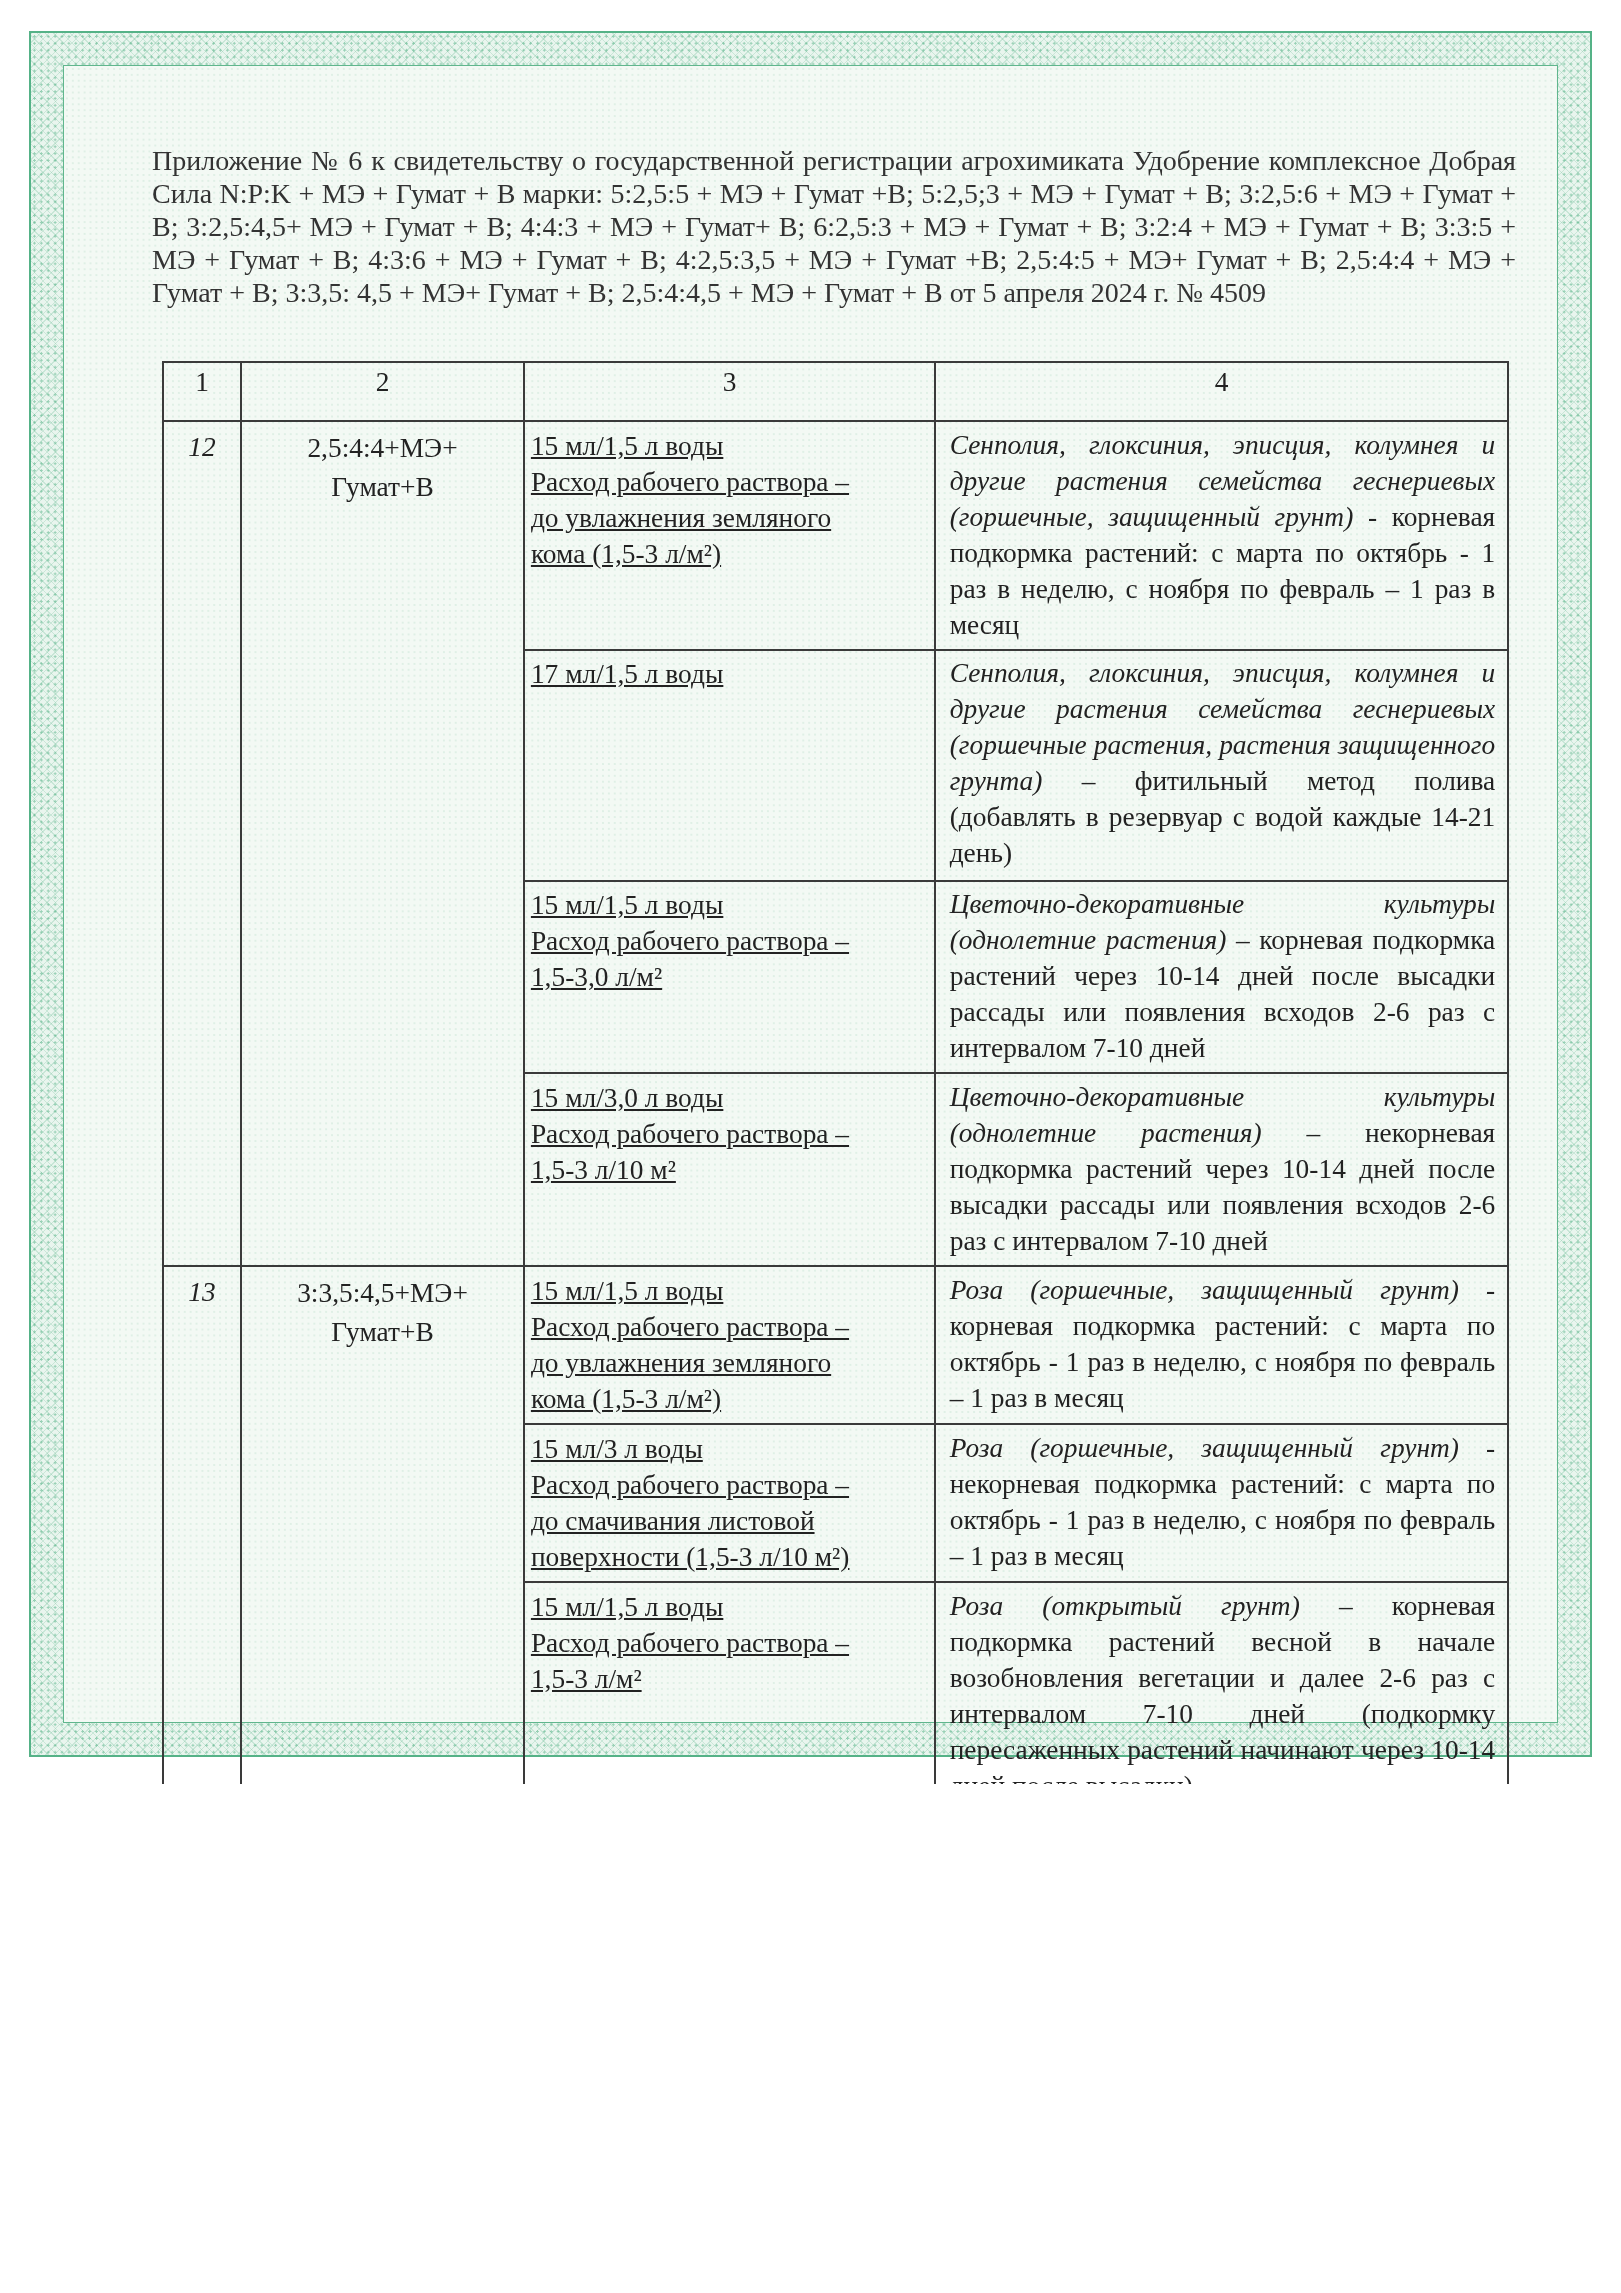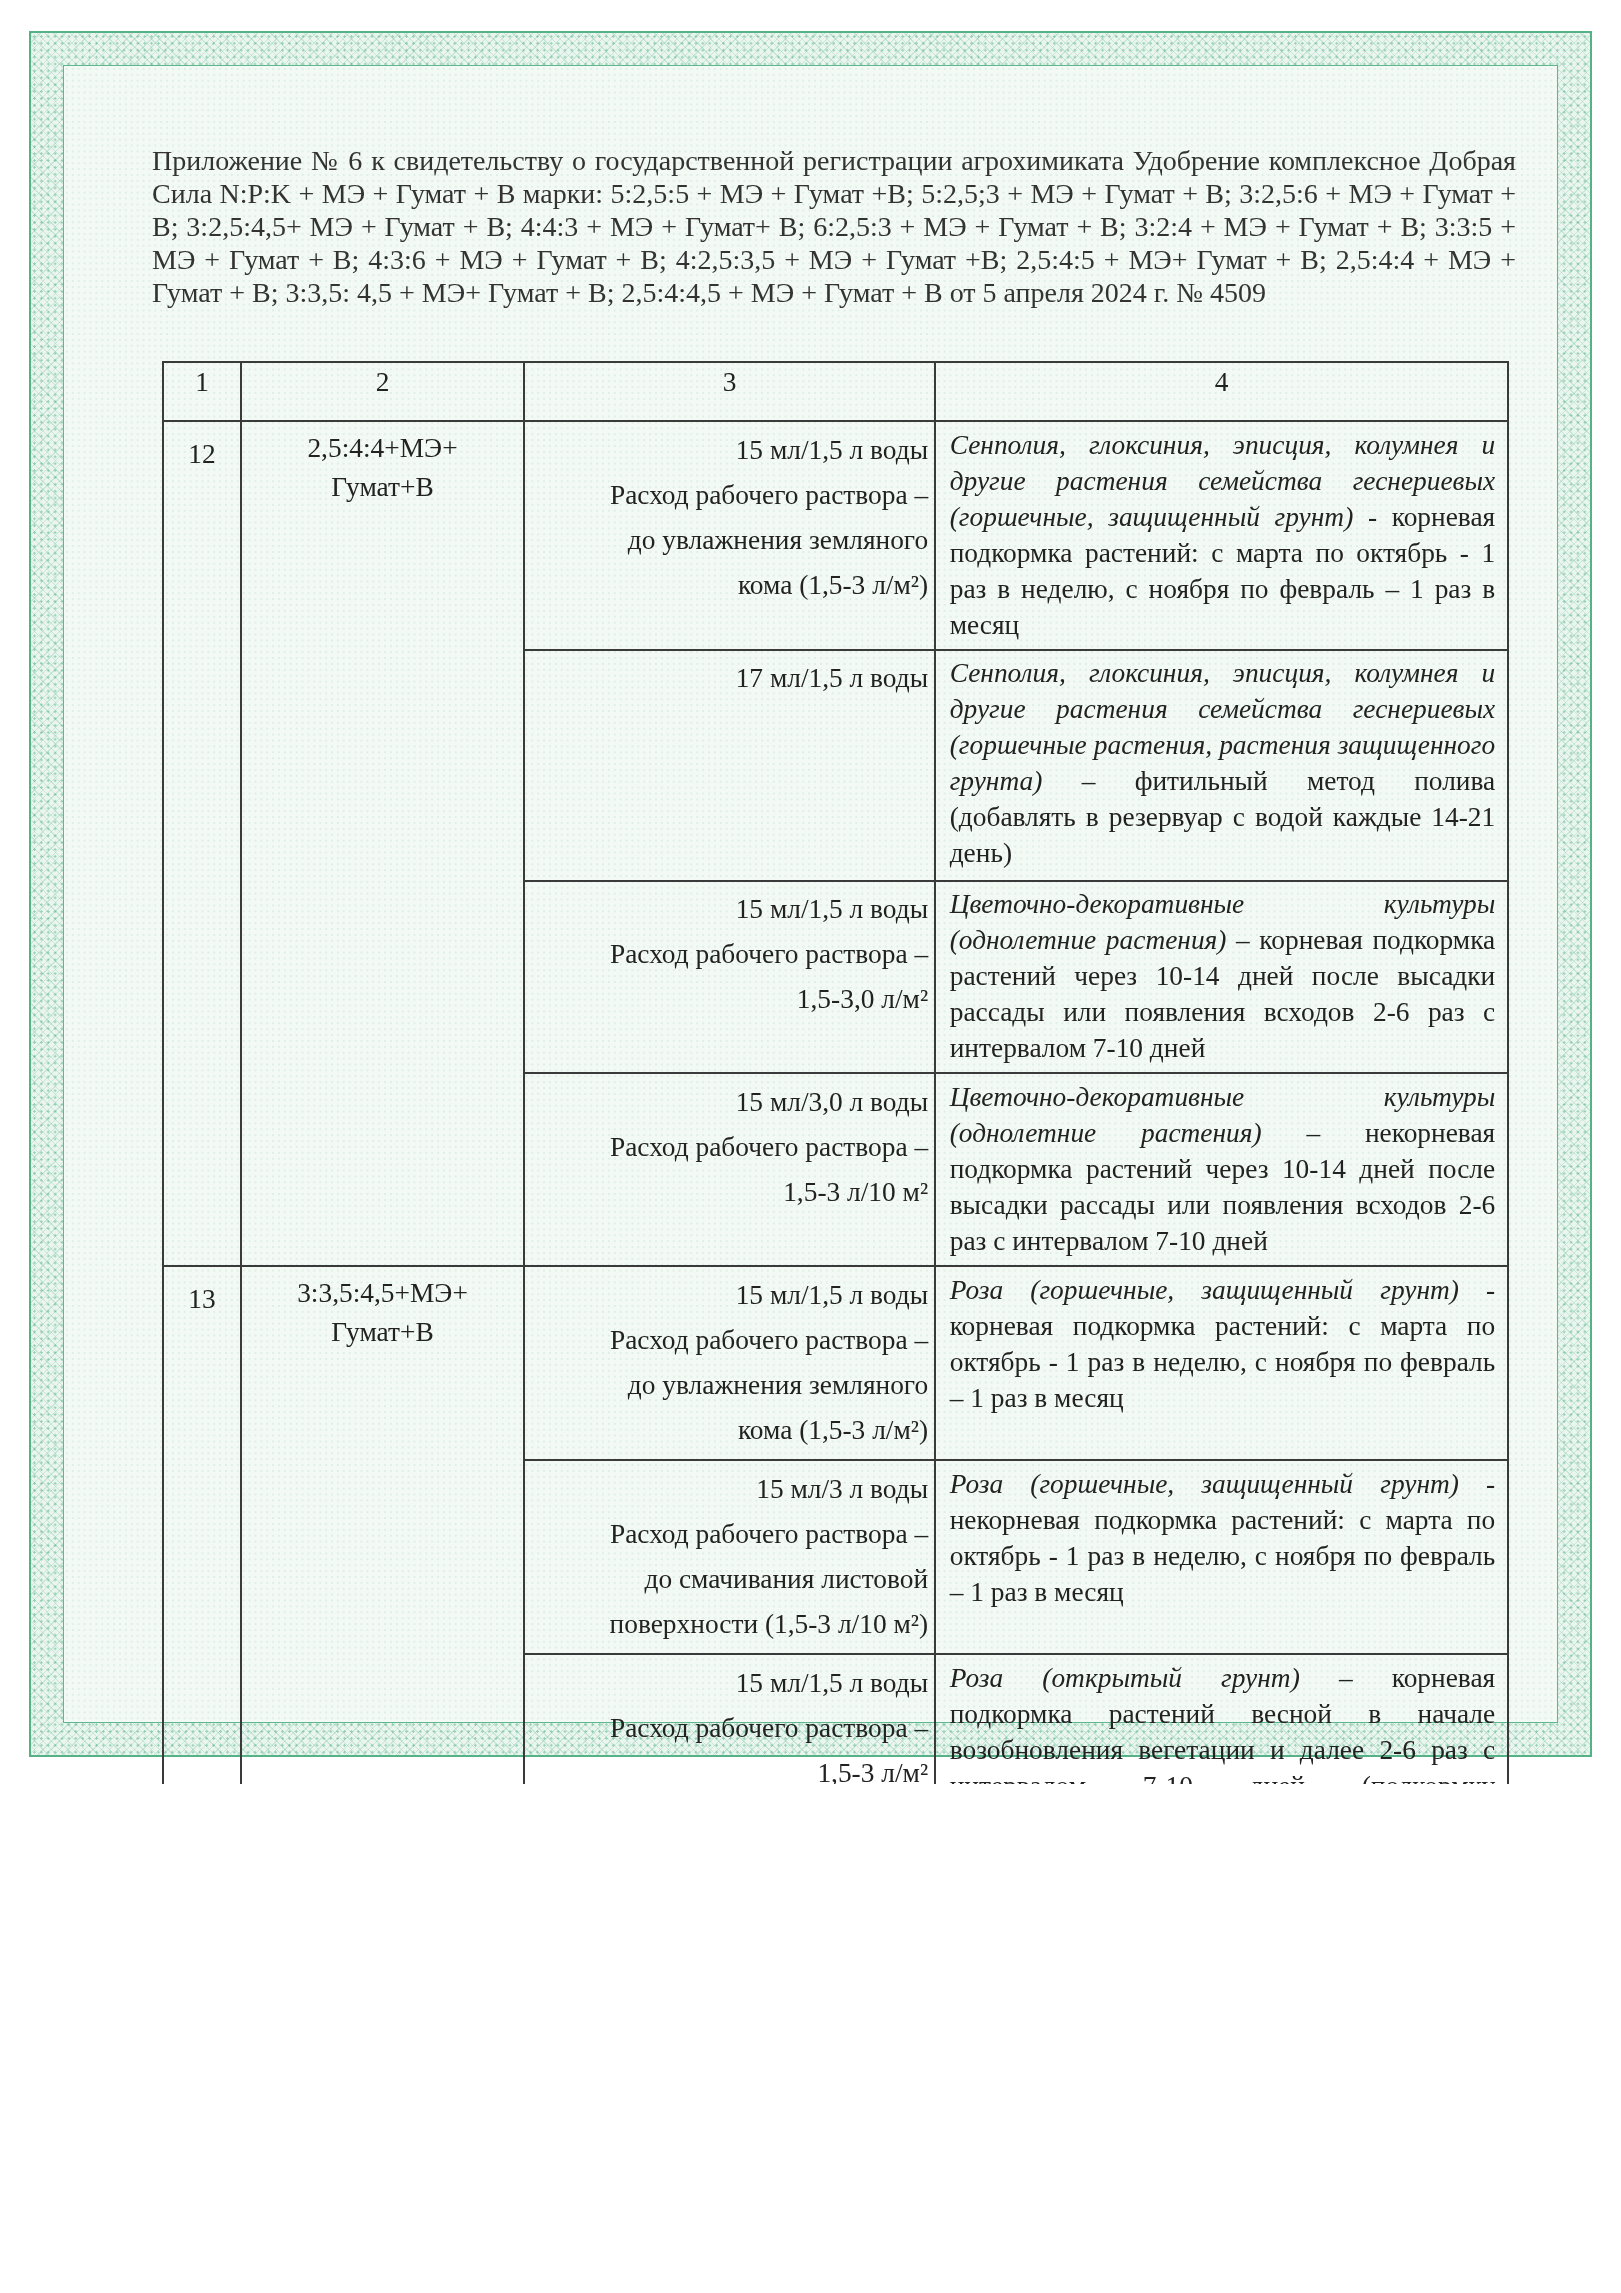--- a/index.html
+++ b/index.html
@@ -34,23 +34,23 @@
     border-collapse:collapse; table-layout:fixed;
     font-size:27.4px; color:#222;
   }
   table.reg col.w1{width:78px;} table.reg col.w2{width:283px;}
   table.reg col.w3{width:411px;} table.reg col.w4{width:573px;}
   table.reg td, table.reg th{
     border:2.5px solid #3a3a3a; vertical-align:top; font-weight:normal;
     background:transparent;
   }
   table.reg th{ text-align:center; height:49px; padding:3.9px 0; font-size:27.4px;}
-  td.c1{ text-align:center; padding-top:17px;}
+  td.c1{ text-align:center; padding-top:10px;font-style:italic;}
   td.c2{ text-align:center; white-space:pre-line; padding-top:7px; line-height:39px;}
-  td.c3{ text-align:right; white-space:pre-line; padding:5.9px 5.9px; line-height:45px;}
+  td.c3{ text-align:left; white-space:pre-line; padding:5.9px 5.9px; line-height:36px;text-decoration:underline;}
   td.c4{ text-align:justify; padding:4.9px 11.8px 5.9px 13.7px; line-height:36px;}
   td.c4 .crop{ font-style:italic;}
   .sig-block{
     position:absolute; left:482px; top:1790px; width:980px;
     font-size:30px; line-height:46px; color:#2e2e2e;
   }
   .sig-underline{
     position:absolute; left:1212px; top:1948px; width:287px; height:2.9px;
     background:#3b3b3b;
   }

